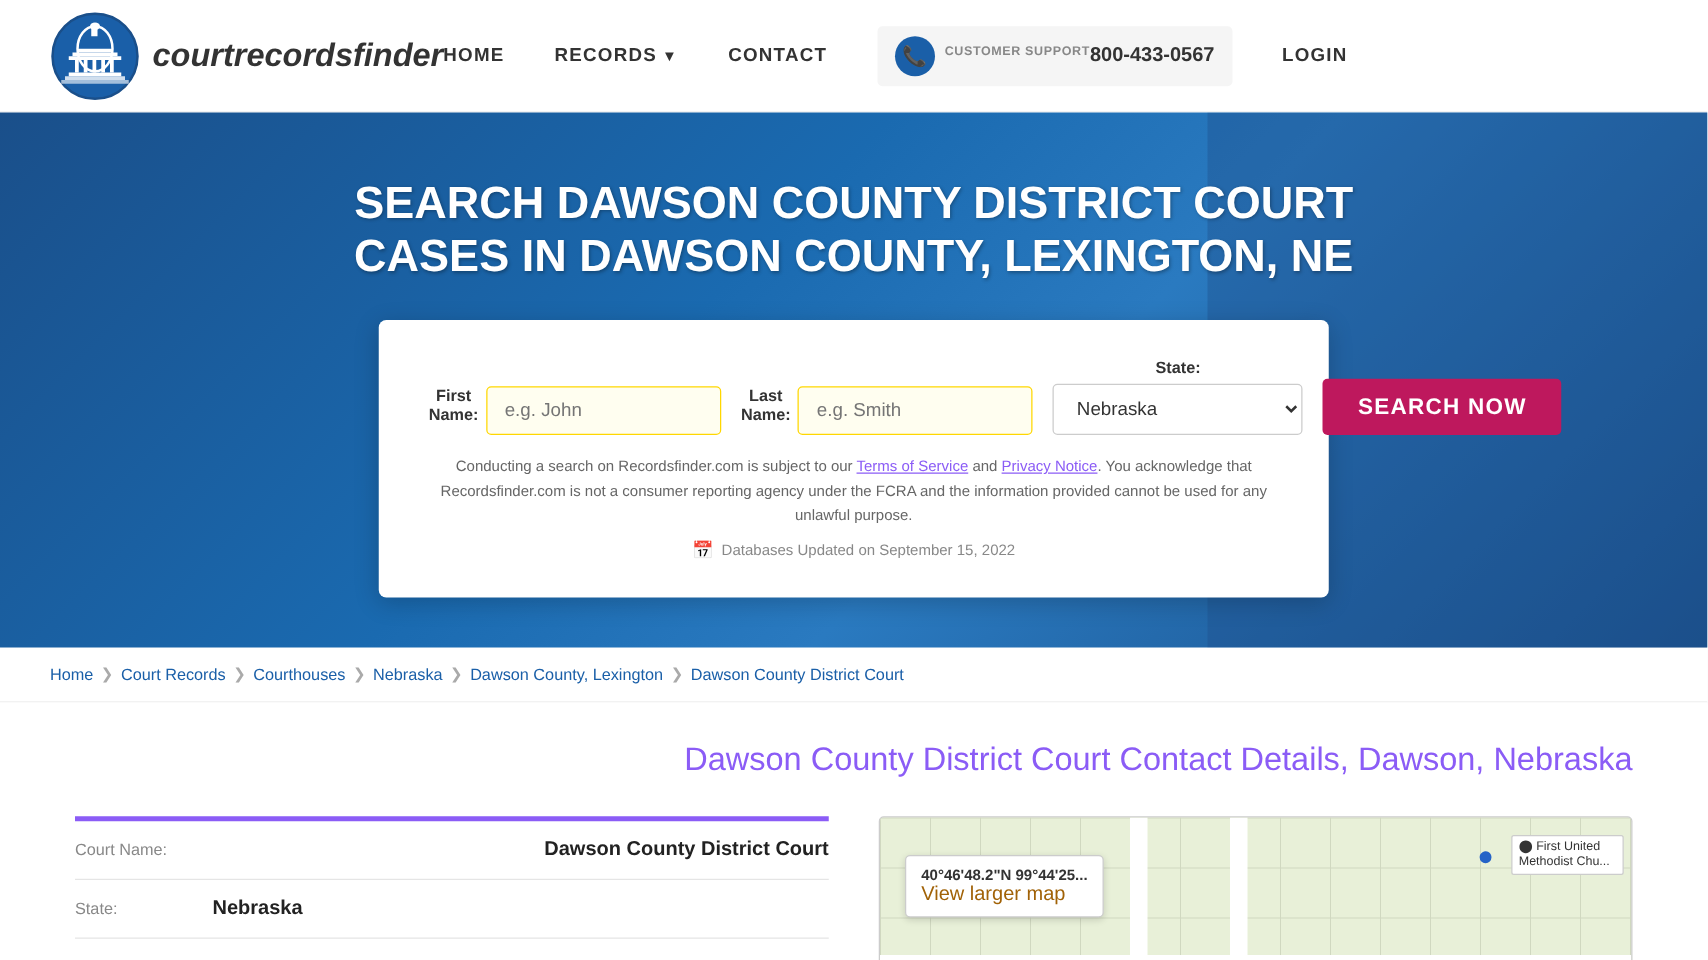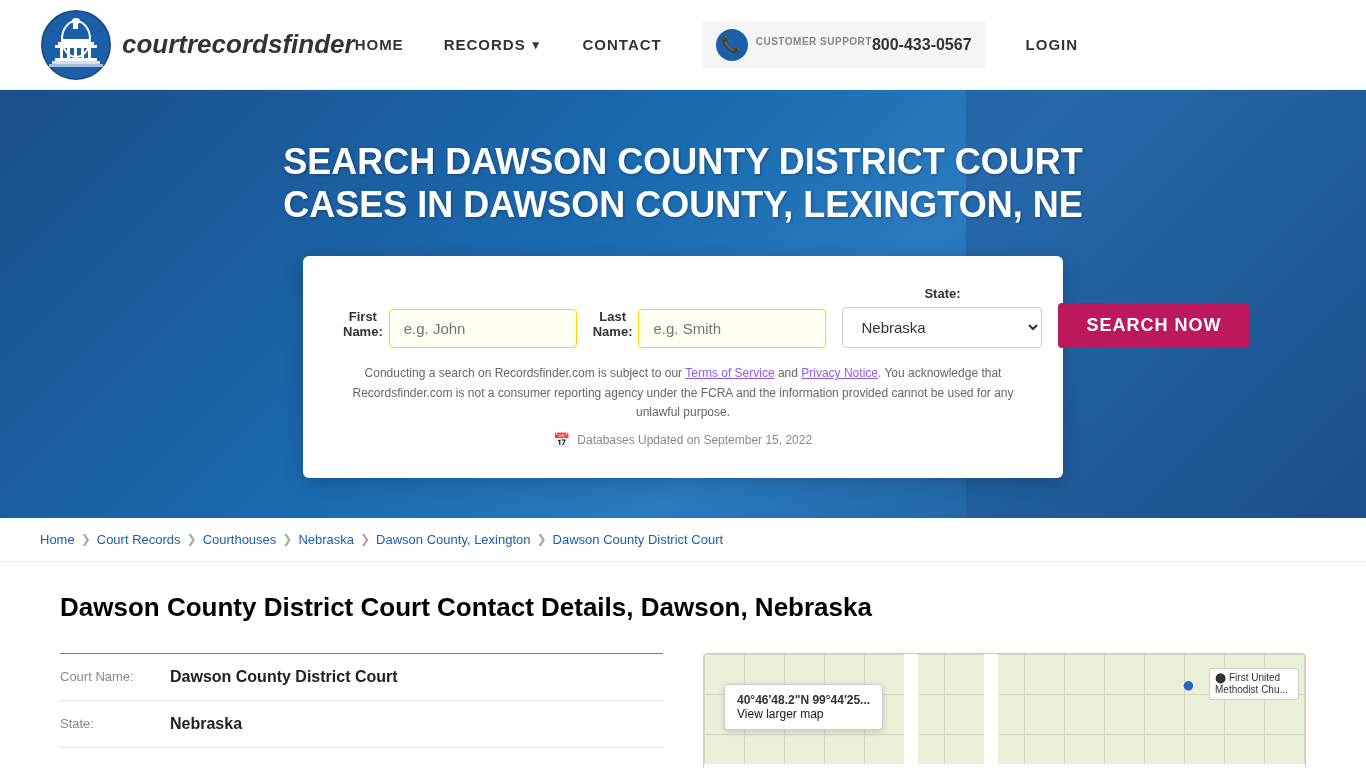--- a/index.html
+++ b/index.html
@@ -248,42 +248,43 @@
       color: #1a5fa8;
     }
 
     
     .main-content {
       padding: 30px 60px;
       background: #fff;
     }
     .section-title {
       font-size: 26px;
-      font-weight: 700;
-      color: #000000;
-      text-align: left;
+      font-weight: 400;
+      color: #8b5cf6;
+      text-align: right;
       margin-bottom: 30px;
     }
     .details-map-row {
       display: flex;
       gap: 40px;
     }
     .details-table {
       flex: 1;
       max-width: 620px;
     }
     .detail-row {
       display: flex;
       align-items: center;
       padding: 14px 0;
       border-bottom: 1px solid #e5e5e5;
       gap: 10px;
     }
     .detail-row:first-child {
-      border-top: 1px solid #8b5cf6;
+      border-top: 4px solid #8b5cf6;
+      justify-content: space-between;
     }
     .detail-label {
       font-size: 13px;
       color: #888;
       min-width: 100px;
     }
     .detail-value {
       font-size: 16px;
       font-weight: 700;
       color: #222;
@@ -322,22 +323,22 @@
       font-size: 12px;
       box-shadow: 0 2px 6px rgba(0,0,0,0.15);
       max-width: 180px;
     }
     .map-tooltip .coords {
       font-size: 12px;
       color: #333;
       font-weight: 600;
     }
     .map-tooltip .view-link {
-      color: #0f172a;
-      font-size: 12px;
+      color: #a16207;
+      font-size: 16px;
       text-decoration: none;
     }
     .map-road-h {
       position: absolute;
       background: #fff;
       height: 14px;
       left: 0;
       right: 0;
     }
     .map-road-v {

